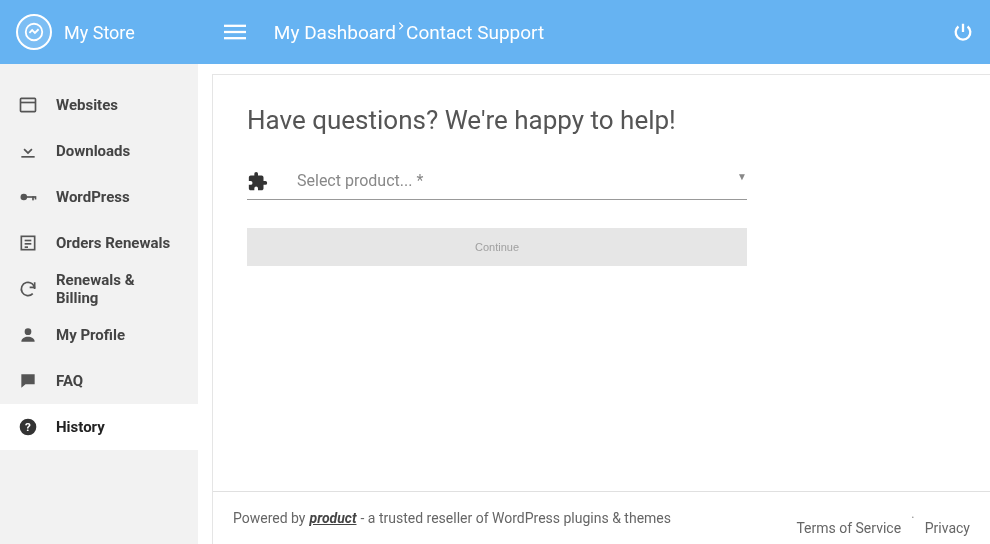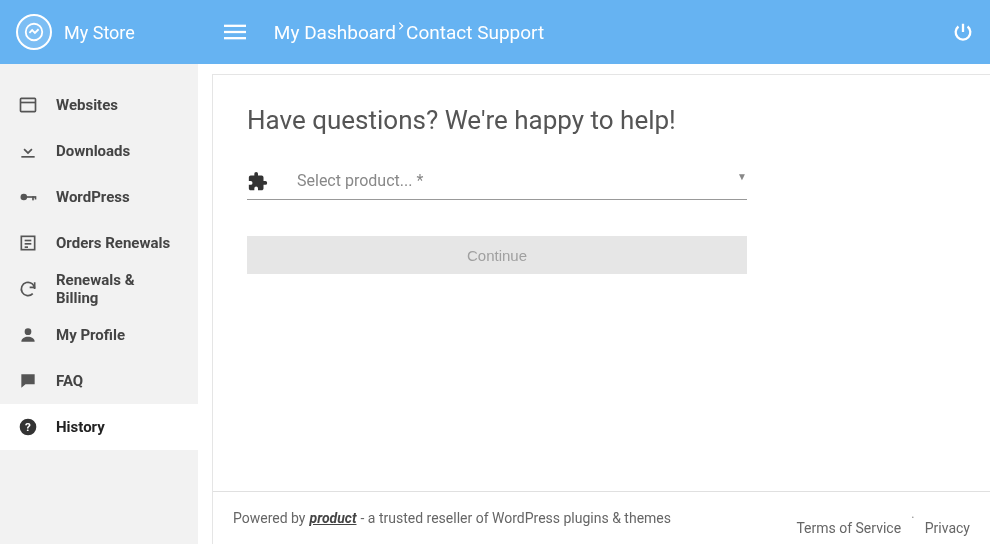--- a/index.html
+++ b/index.html
@@ -109,27 +109,27 @@
       gap: 28px;
     }
     .select-row .puzzle-icon { width: 22px; height: 22px; color: #333; }
     .select-placeholder {
       flex: 1;
       font-size: 16px;
       color: #888;
     }
     .select-caret { color: #888; font-size: 10px; }
     .continue-btn {
-      margin-top: 36px;
+      margin-top: 28px;
       width: 500px;
       height: 38px;
       background: #e6e6e6;
       color: #a0a0a0;
       border: none;
-      font-size: 15px;
+      font-size: 11px;
       cursor: not-allowed;
       display: flex;
       align-items: center;
       justify-content: center;
     }
     .footer {
       border-top: 1px solid #e0e0e0;
       padding: 8px 20px;
       display: flex;
       align-items: center;

